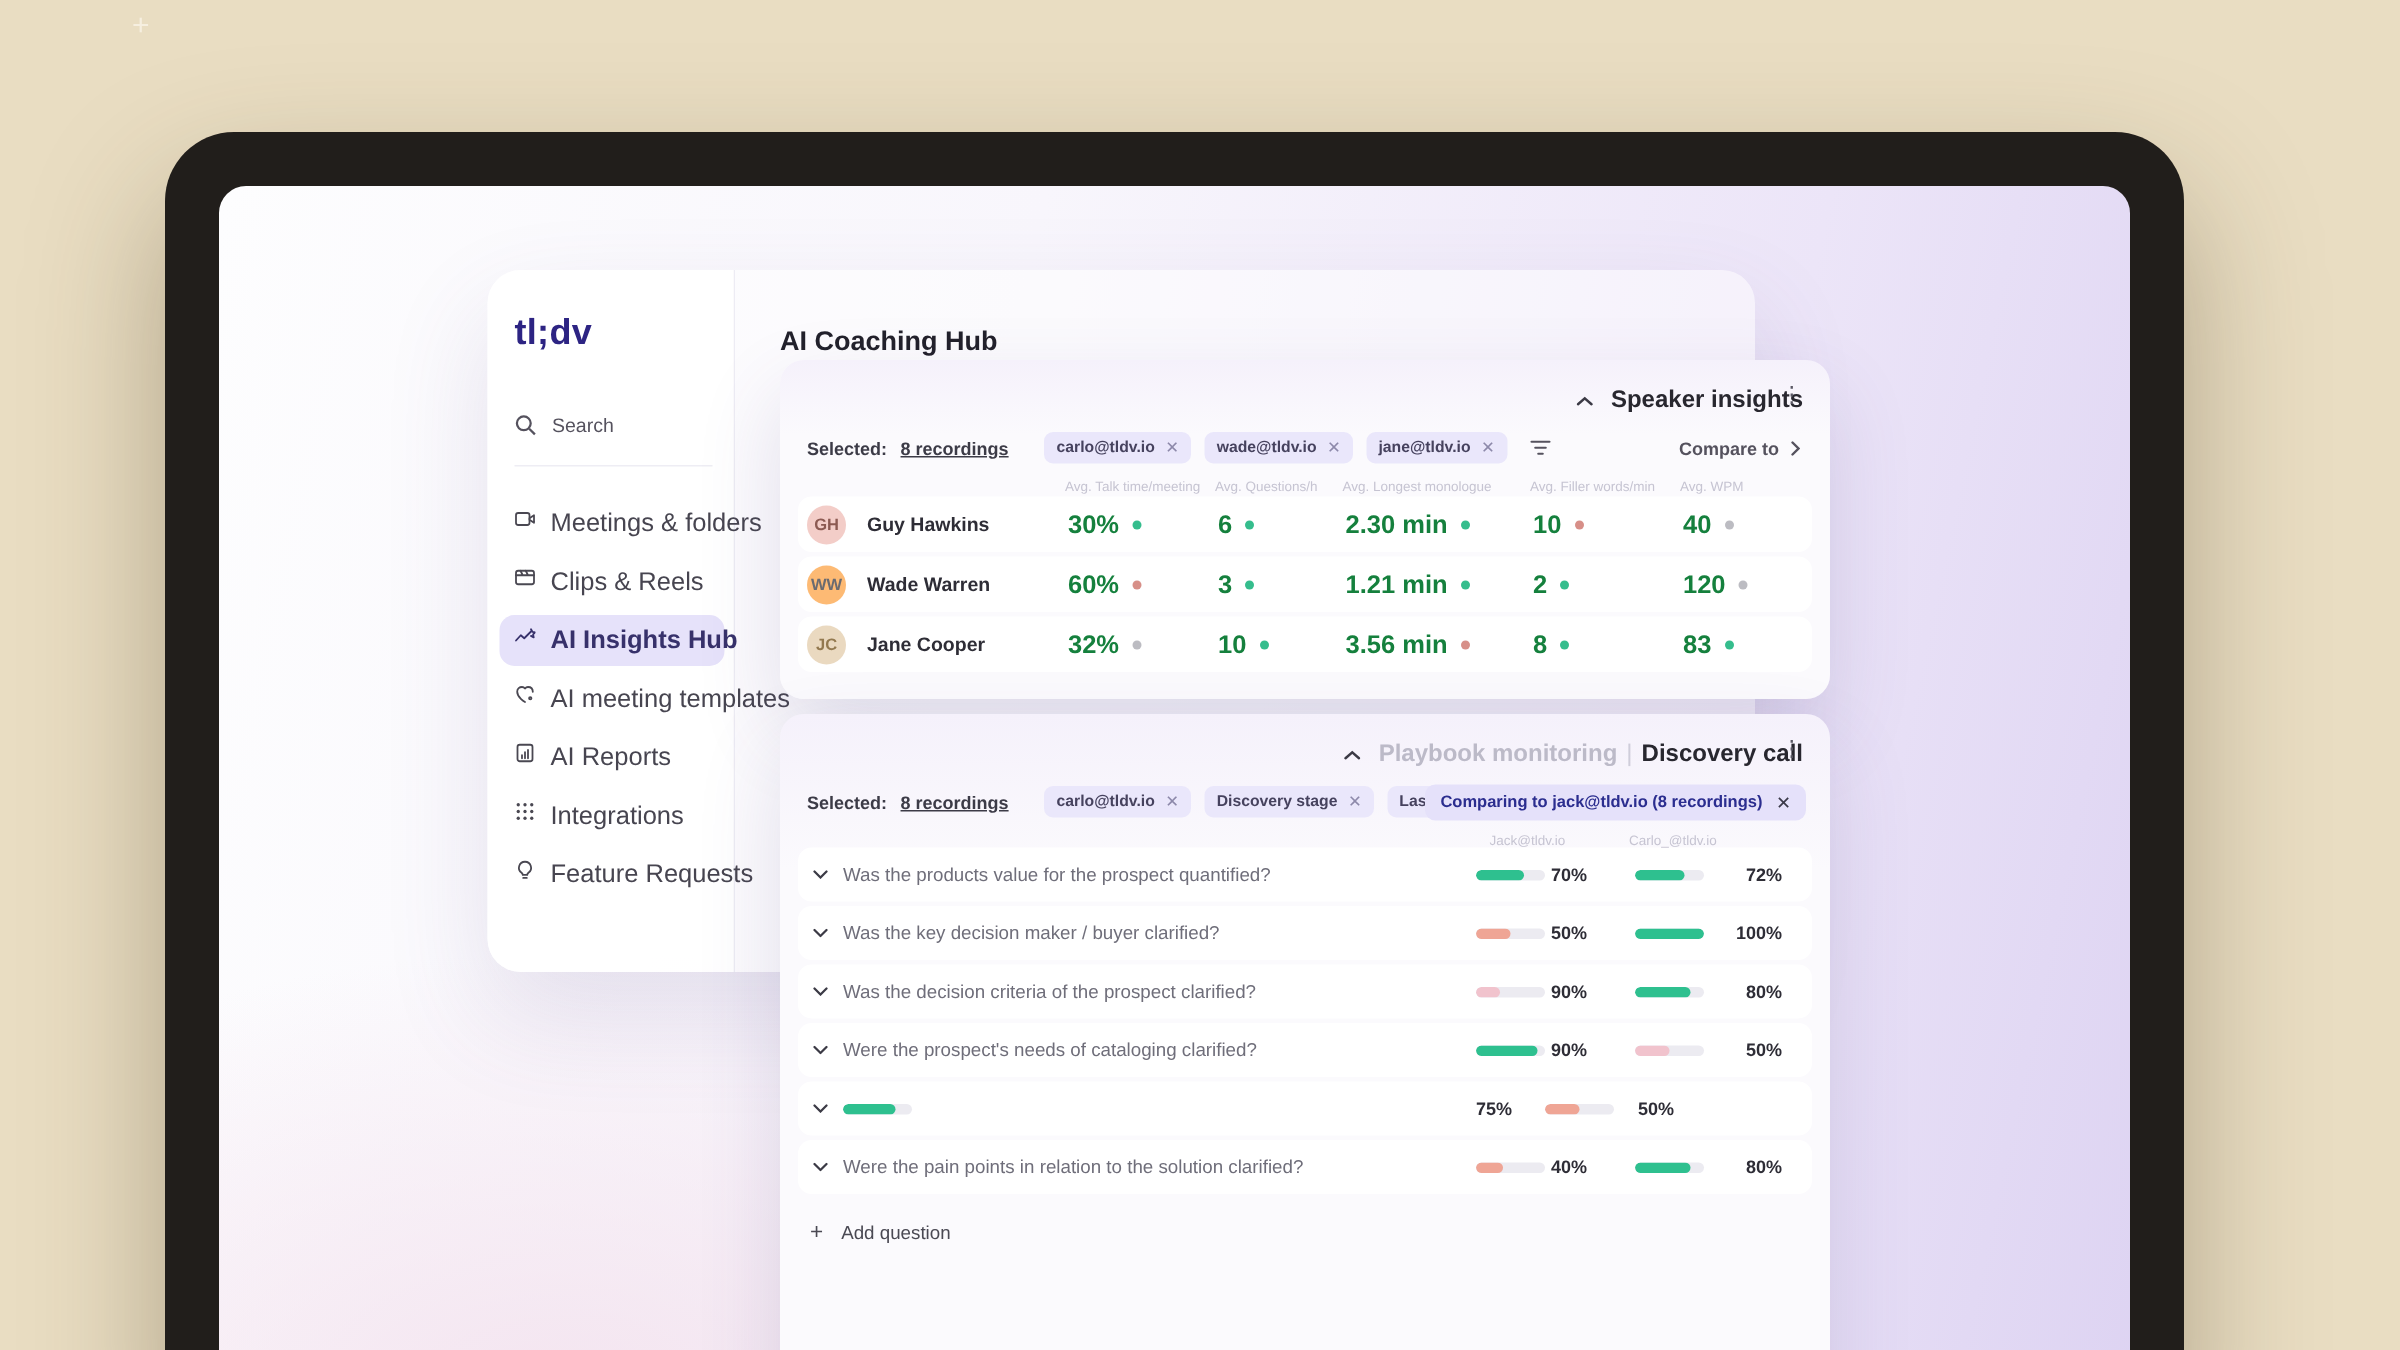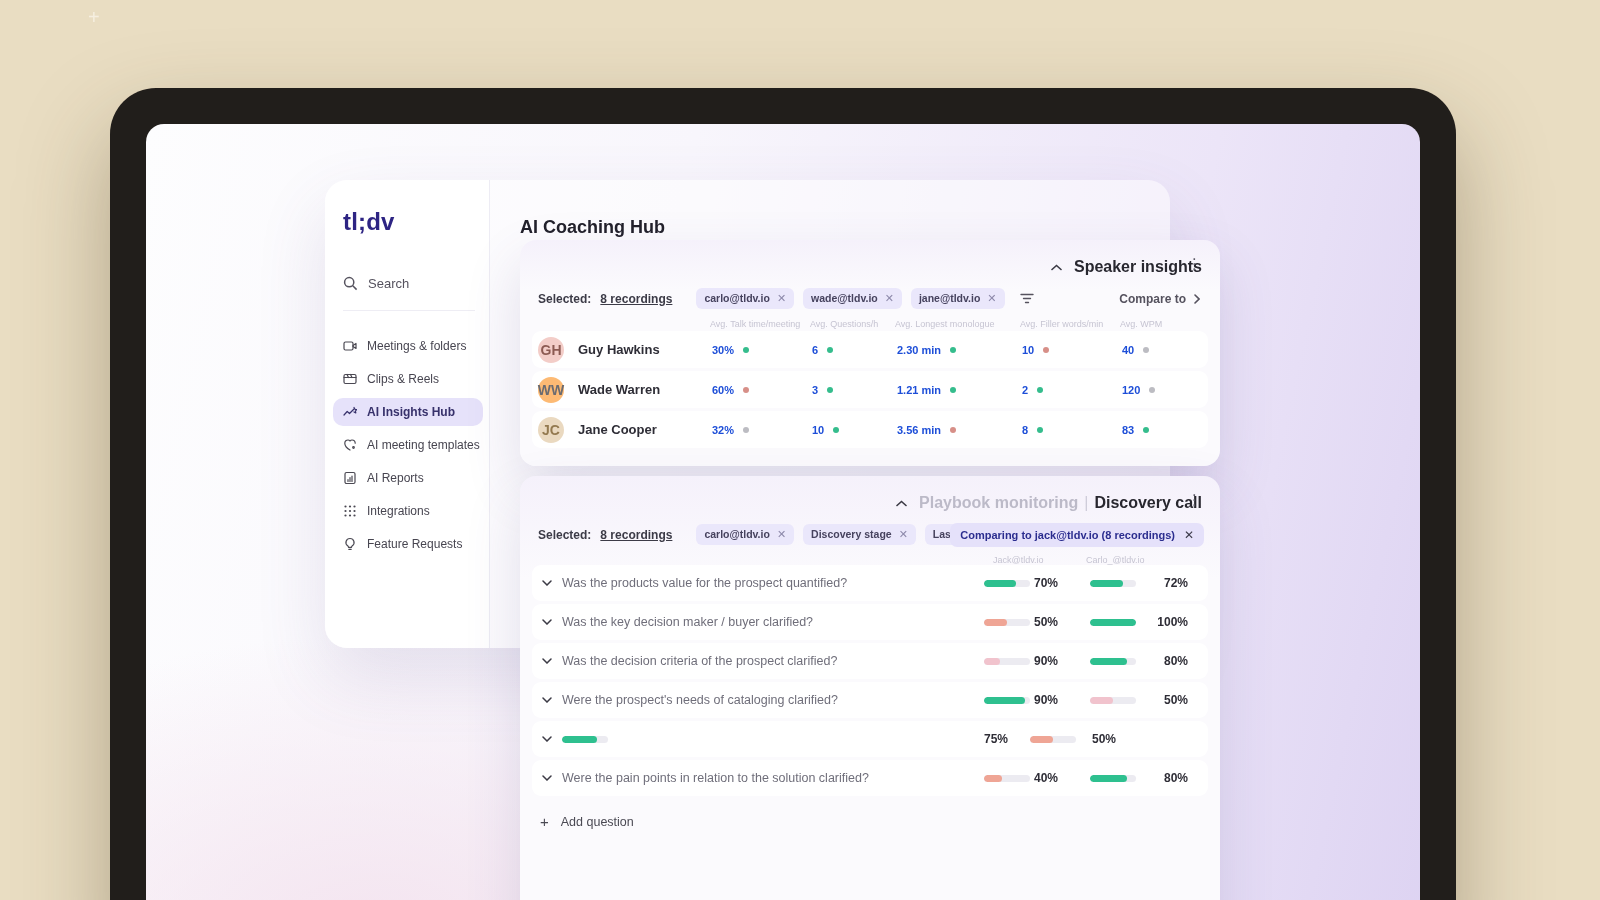--- a/index.html
+++ b/index.html
@@ -21,22 +21,22 @@
   .app-card { position:absolute; left:179px; top:56px; width:845px; height:468px; border-radius:22px;
               background:rgba(255,255,255,.48); box-shadow:0 30px 70px rgba(96,80,140,.14); }
 
   
   .sidebar { position:absolute; left:179px; top:56px; width:165px; height:468px; border-radius:22px 0 0 22px;
              background:rgba(255,255,255,.82); border-right:1px solid #edecf4; }
   .logo { position:absolute; left:18px; top:28px; font-size:24px; font-weight:800; color:#2d2483; letter-spacing:.2px; }
   .search-row { position:absolute; left:18px; top:96px; display:flex; align-items:center; gap:10px; color:#55525e; font-size:13px; cursor:pointer; }
   .sb-divider { position:absolute; left:18px; right:14px; top:130px; height:1px; background:#eeedf4; }
   .nav { position:absolute; left:8px; top:152px; right:6px; }
-  .nav-item { display:flex; align-items:flex-end; gap:10px; padding:7px 10px; margin-bottom:5px;
-              font-size:12px; color:#474550; border-radius:10px; cursor:pointer; white-space:nowrap; }
+  .nav-item { display:flex; align-items:flex-start; gap:10px; padding:7px 10px; margin-bottom:5px;
+              font-size:17px; color:#474550; border-radius:10px; cursor:pointer; white-space:nowrap; }
   .nav-item.active { background:#e6e2fa; color:#37316b; font-weight:700; }
   .nav-item svg { flex:0 0 auto; }
 
   
   .page-title { position:absolute; left:374px; top:93px; font-size:18px; font-weight:700; color:#22212b; }
 
   
   .panel { position:absolute; left:374px; width:700px; border-radius:16px;
            background:linear-gradient(180deg,#f5f1fb 0%,#fbfafd 22%);
            box-shadow:0 24px 55px rgba(90,75,135,.16); }
@@ -60,24 +60,24 @@
   .comparing-chip { position:absolute; right:16px; display:flex; align-items:center; gap:9px; background:#e5e1fa;
                     border-radius:7px; padding:5px 10px; font-size:11px; font-weight:700; color:#2b2d8f; cursor:pointer; }
   .comparing-chip .x { color:#3b3a49; font-size:12px; }
 
   
   .sp-cols { display:grid; grid-template-columns:38px 140px 100px 85px 125px 100px 88px; padding:10px 12px 2px 12px; }
   .sp-col { font-size:9px; color:#c6c4d2; white-space:nowrap; overflow:visible; }
   .sp-row { display:grid; grid-template-columns:38px 140px 100px 85px 125px 100px 88px; align-items:center;
             background:#fff; border-radius:9px; height:37px; margin:0 12px 3px 12px; cursor:pointer; }
   .avatar { width:26px; height:26px; border-radius:50%; margin-left:6px; display:flex; align-items:center; justify-content:center;
-            font-size:14px; font-weight:700; }
+            font-size:11px; font-weight:700; }
   .sp-name { font-size:13px; font-weight:700; color:#2e2d36; padding-left:8px; }
   .metric { display:flex; align-items:center; gap:9px; padding-left:2px; }
-  .metric .val { font-size:11px; font-weight:700; color:#1d4ed8; }
+  .metric .val { font-size:17px; font-weight:700; color:#15803d; }
   .dot { width:6px; height:6px; border-radius:50%; }
   .dot.green { background:#35bd8d; } .dot.red { background:#d78f88; } .dot.gray { background:#bcbcc2; }
 
   
   .pb-col-labels { position:relative; height:18px; margin-top:2px; }
   .pb-col { position:absolute; top:8px; font-size:9px; color:#c6c4d2; }
   .pb-col.jack { left:473px; } .pb-col.carlo { left:566px; }
   .q-row { display:grid; grid-template-columns:30px 422px 46px 60px 46px 72px; align-items:center;
            background:#fff; border-radius:9px; height:36px; margin:0 12px 3px 12px; cursor:pointer; }
   .q-chev { display:flex; justify-content:center; }

